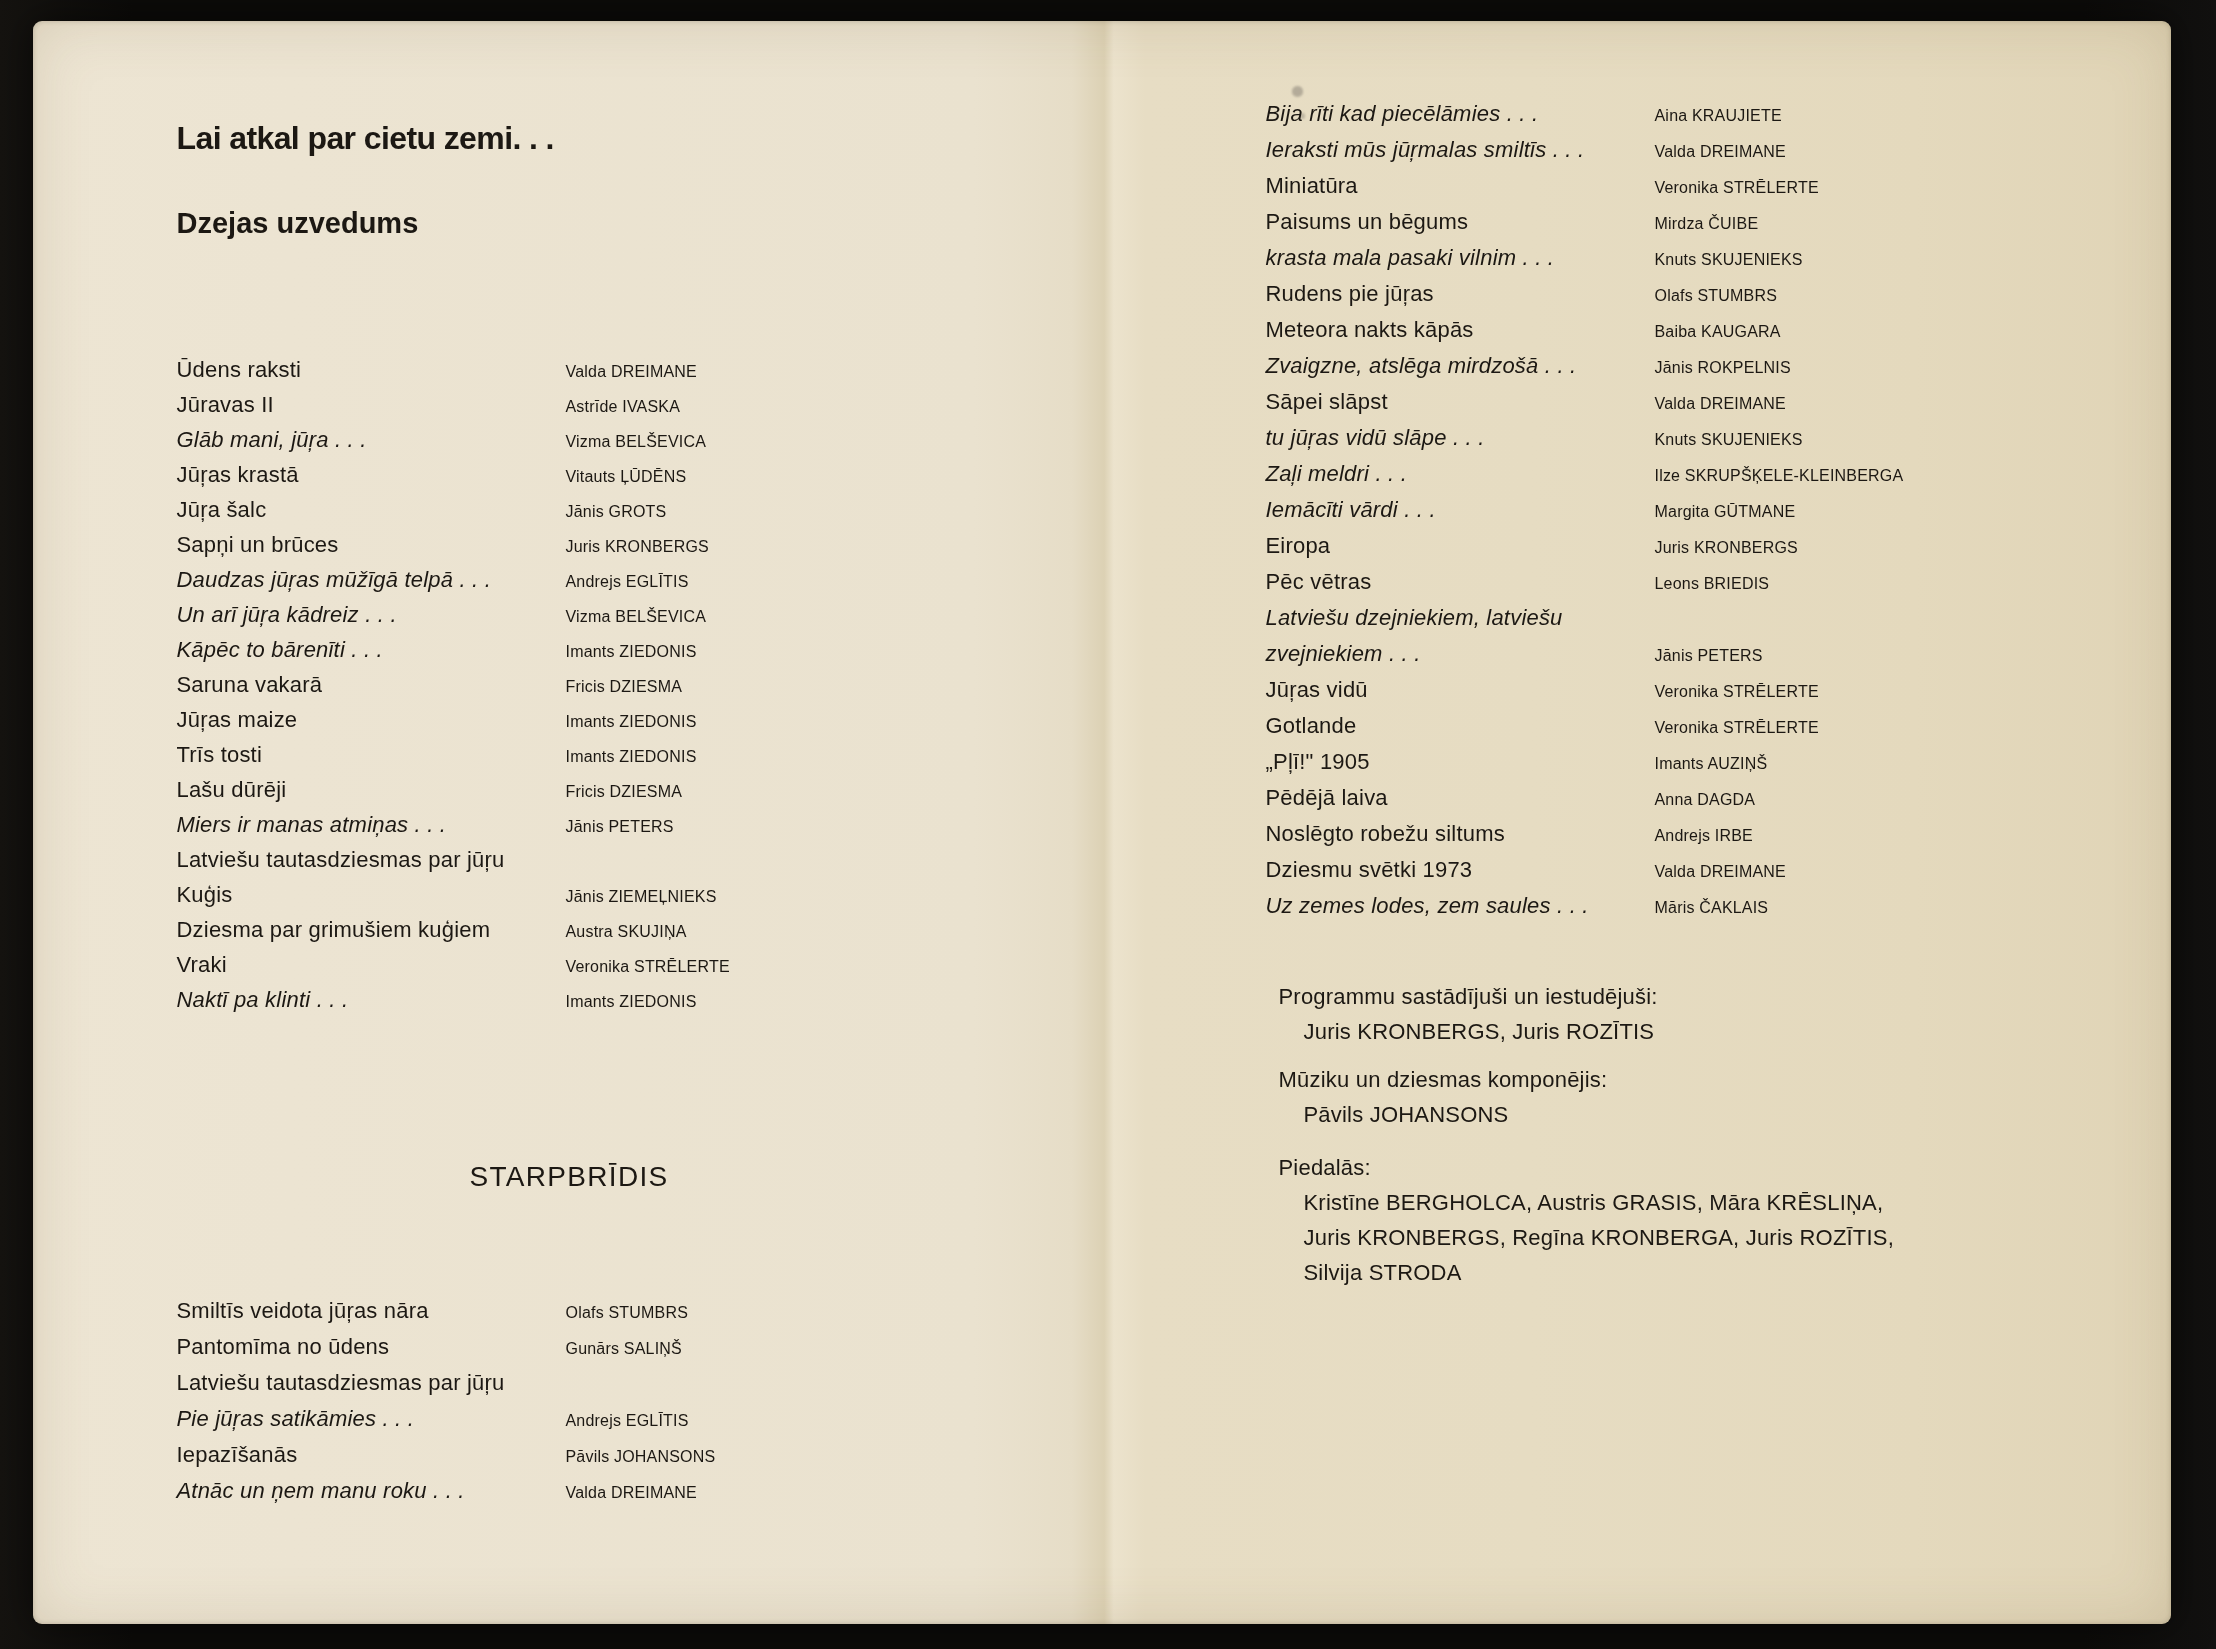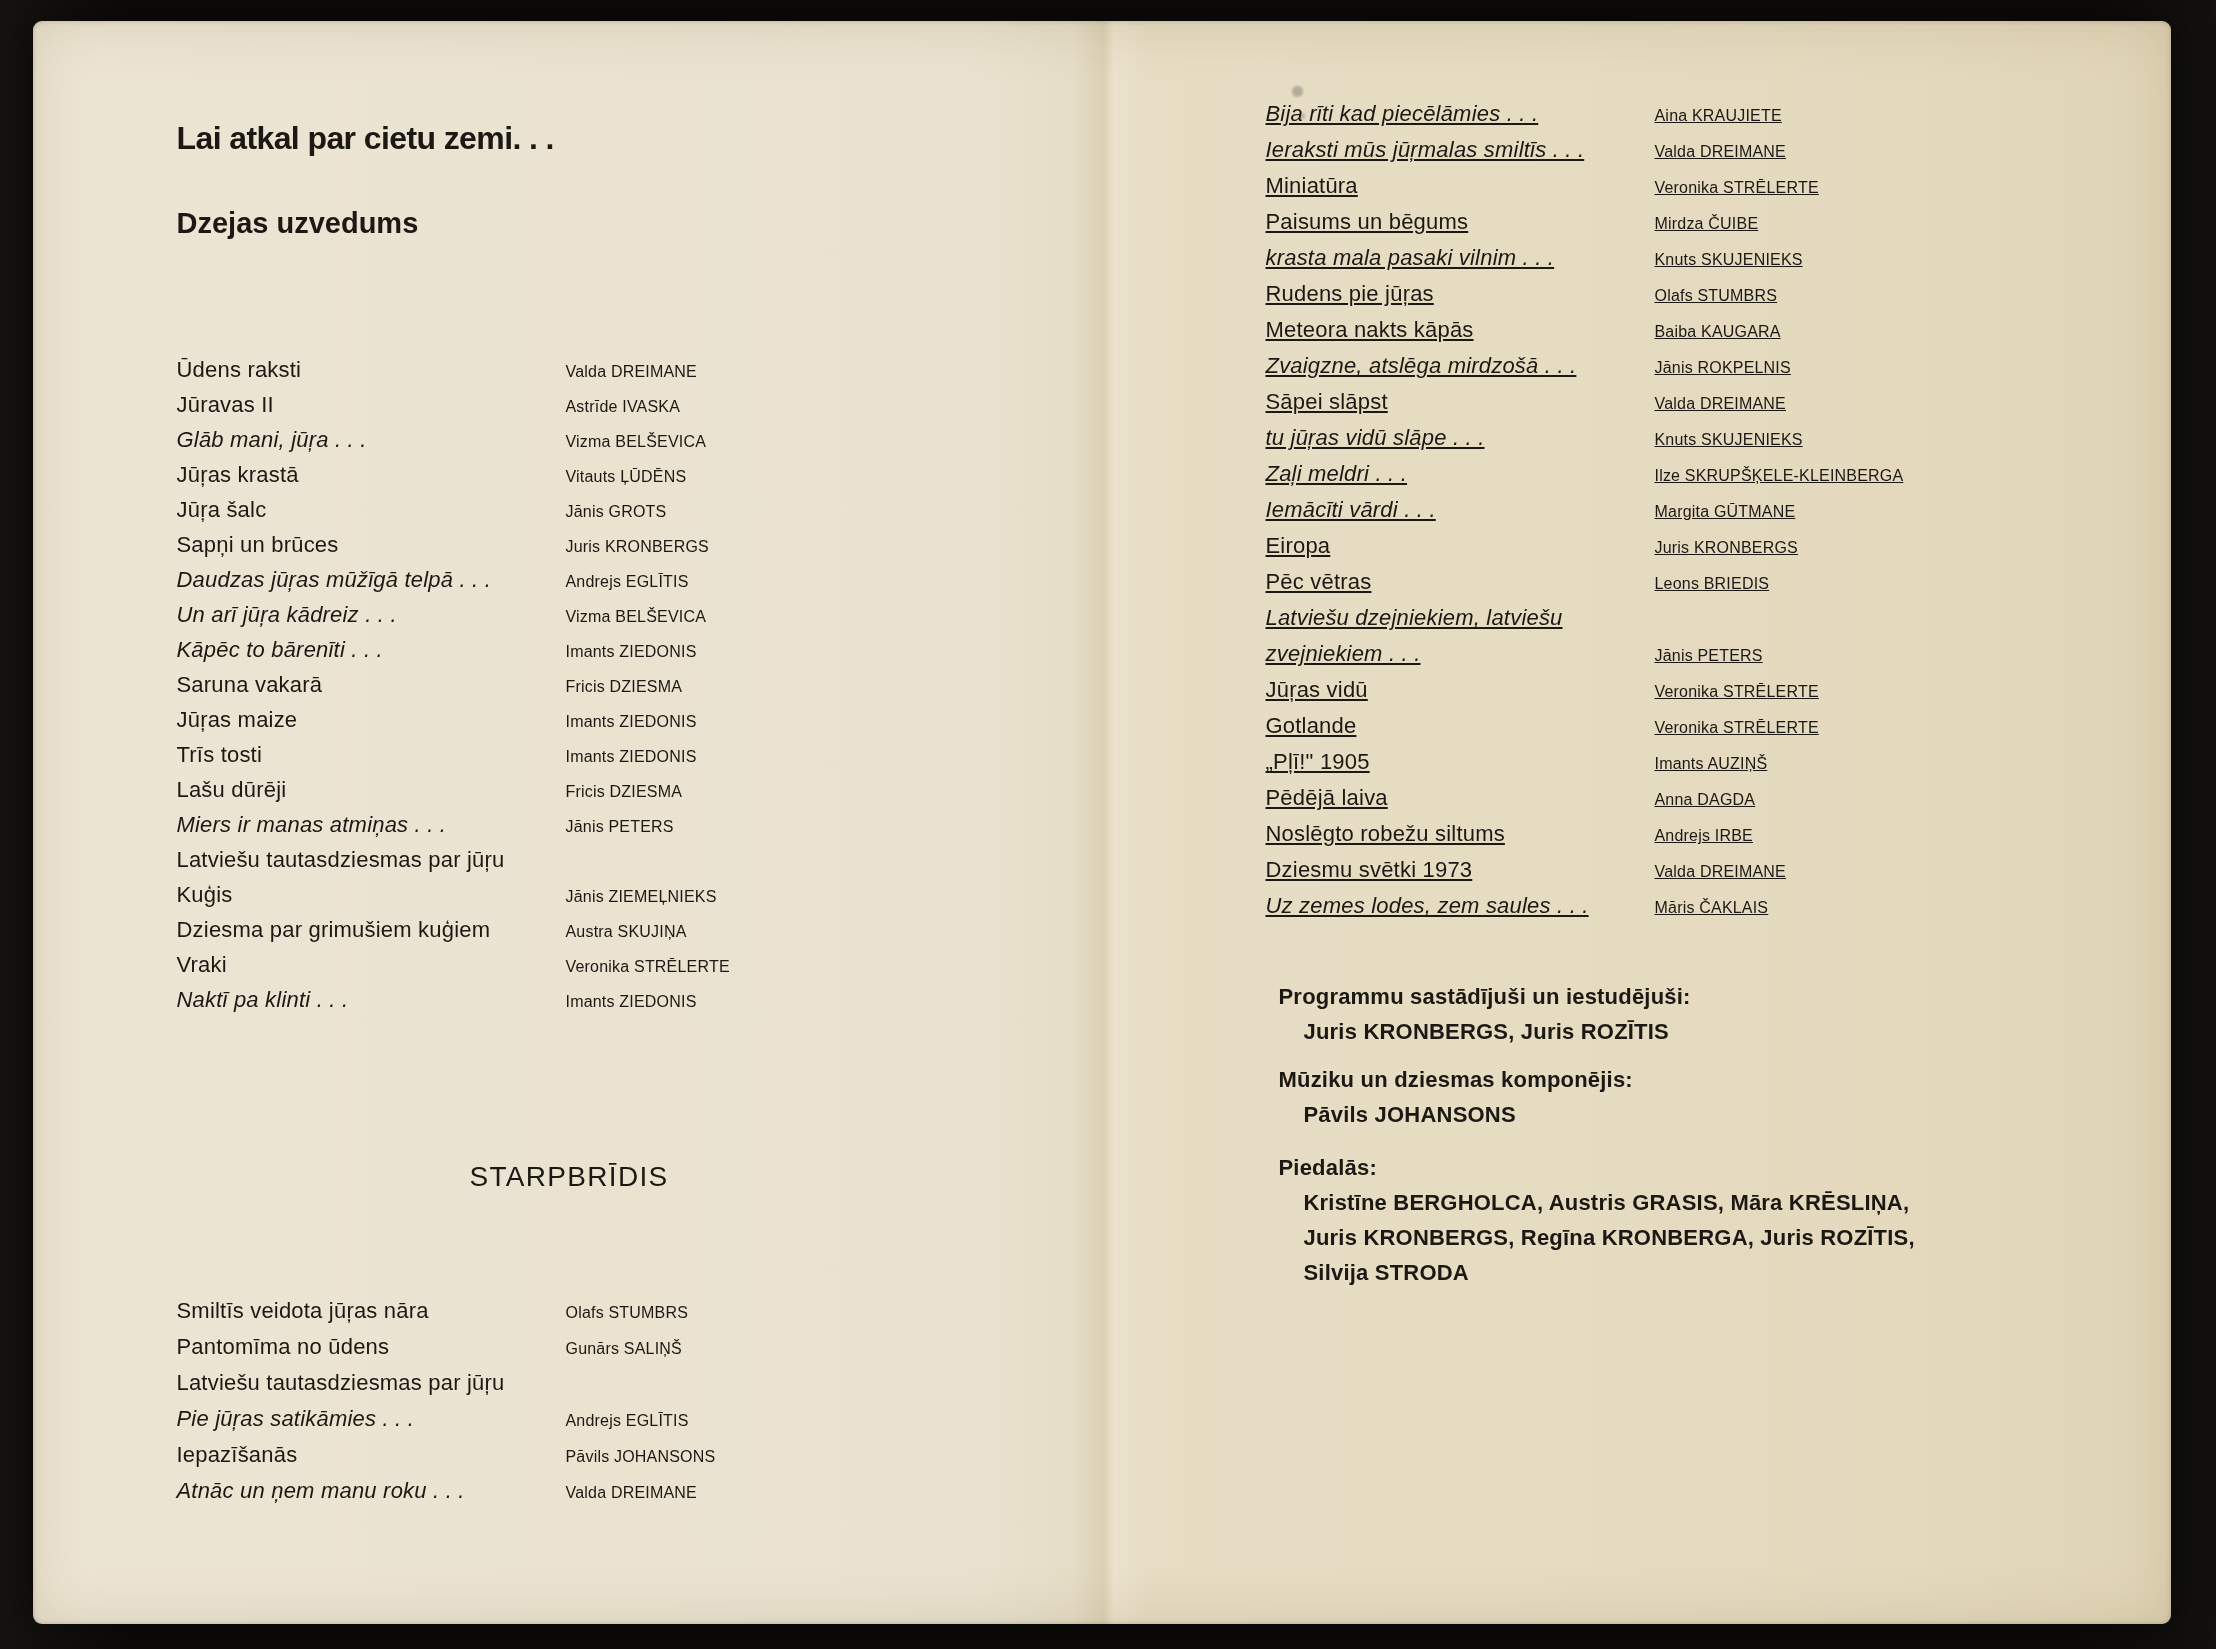--- a/index.html
+++ b/index.html
@@ -70,40 +70,40 @@
   }
   .list .poem  { flex: 0 0 389px; font-size: 22px; }
   .list .author{ font-size: 16px; }
   .italic { font-style: italic; }
 
   #left-list  { left: 144px;  top: 331px;  }
   #left-list .row  { height: 35px; line-height: 35px; }
   #left-list2 { left: 144px;  top: 1272px; }
   #left-list2 .row { height: 36px; line-height: 36px; }
   #right-list { left: 1233px; top: 75px;  }
-  #right-list .row { height: 36px; line-height: 36px; text-decoration: underline; }
+  #right-list .row { height: 36px; line-height: 36px; }
 
   .interlude {
     position: absolute;
     left: 343px;
     top: 1140px;
     width: 387px;
     text-align: center;
     font-size: 28px;
     letter-spacing: 1.3px;
   }
 
   #credits {
     position: absolute;
     left: 1246px;
     top: 958px;
     font-size: 22px;
     letter-spacing: 0.2px;
   }
-  .credit-block { margin-bottom: 13px; font-weight: bold; }
+  .credit-block { margin-bottom: 13px; }
   .credit-block:last-child { margin-top: 17.5px; }
   .credit-label { line-height: 35px; white-space: nowrap; }
   .credit-line  { line-height: 35px; padding-left: 25px; white-space: nowrap; }
 </style>
 </head>
 <body>
 
 <div class="scan-bg"></div>
 
 <div class="paper">

